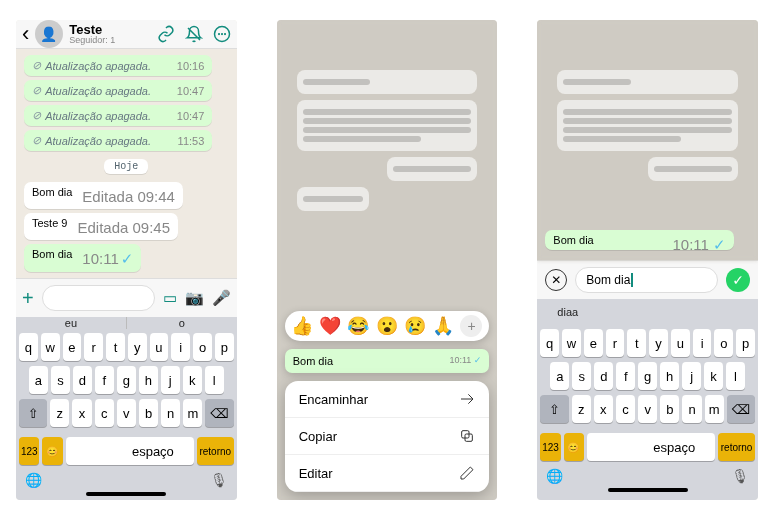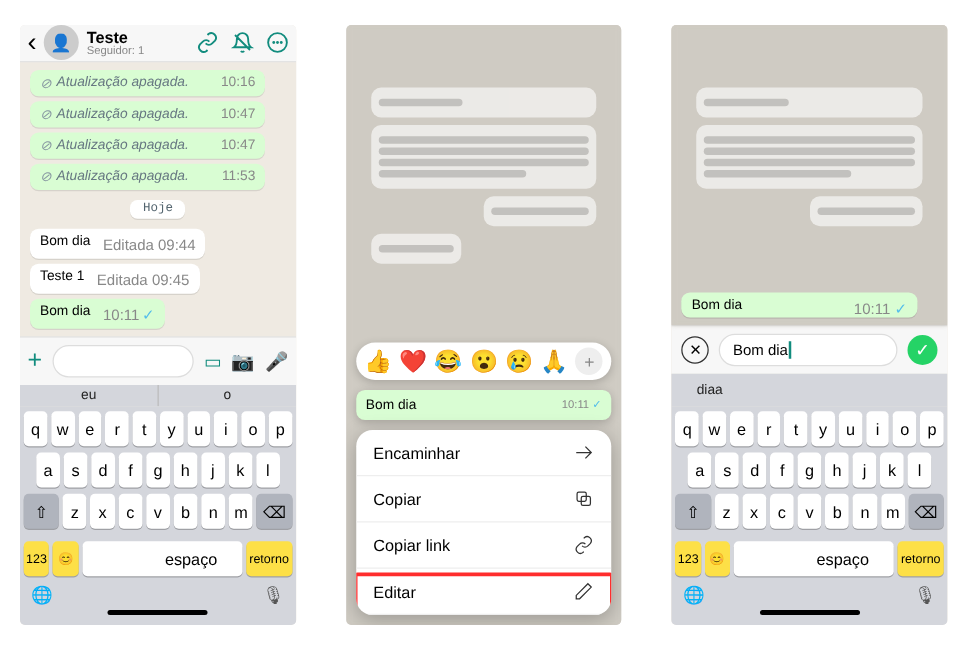--- a/index.html
+++ b/index.html
@@ -16,39 +16,39 @@
   .hicons { display: flex; gap: 10px; color: #128c7e; }
   .hicons svg, .hicons span { width: 18px; height: 18px; }
   
   .chat { flex: 1; background: #efeae2; padding: 6px 8px; display: flex; flex-direction: column; gap: 4px; position: relative; }
   .bubble { border-radius: 7px; padding: 4px 8px; font-size: 11px; position: relative; max-width: 92%; box-shadow: 0 1px 0.5px rgba(0,0,0,0.1); }
   .bubble.sys { background: #d9fdd3; color: #667781; font-style: italic; align-self: flex-start; width: 100%; display: flex; align-items: center; gap: 4px; }
   .bubble.sys .ts { margin-left: auto; font-size: 11px; font-style: normal; color: #888; }
   .bubble.sys .nosign { color: #8696a0; font-size: 11px; }
   .bubble.in { background: #fff; align-self: flex-start; }
   .bubble.out { background: #d9fdd3; align-self: flex-start; }
-  .bubble .tsr { float: right; font-size: 12px; color: #888; margin-left: 10px; margin-top: 2px; }
+  .bubble .tsr { float: right; font-size: 15px; color: #888; margin-left: 10px; margin-top: 2px; }
   .bubble .tsr .chk { color: #53bdeb; margin-left: 2px; }
   .datepill { align-self: center; background: #fff; padding: 2px 10px; border-radius: 6px; font-size: 10px; color: #54656f; margin: 4px 0; box-shadow: 0 1px 0.5px rgba(0,0,0,0.1); font-family: Liberation Mono, monospace; }
   
   .inputbar { background: #f7f7f7; padding: 6px 6px; display: flex; align-items: center; gap: 8px; border-top: 1px solid #ddd; }
   .inputbar .plus { font-size: 20px; color: #128c7e; }
   .inputbar .field { flex: 1; background: #fff; border-radius: 14px; height: 26px; border: 1px solid #ddd; }
   .inputbar .ic { color: #128c7e; font-size: 15px; }
   
   .sugg { background: #d4d6dc; display: flex; height: 26px; font-size: 11px; }
   .sugg div { flex: 1; display: flex; align-items: center; justify-content: center; border-right: 1px solid #bbb; color: #222; }
   .sugg div:last-child { border-right: none; }
   
   .kb { background: #d4d6dc; padding: 4px 3px 6px; }
   .kb .row { display: flex; gap: 3px; justify-content: center; margin-bottom: 5px; }
   .key { background: #fff; border-radius: 4px; height: 28px; display: flex; align-items: center; justify-content: center; font-size: 13px; box-shadow: 0 1px 0 rgba(0,0,0,0.25); flex: 1; }
   .key.wide { flex: 1.3; background: #b0b4bd; }
   .key.sp { flex: 4; padding-left: 46px; }
-  .key.fn { background: #fde047; font-size: 10px; }
+  .key.fn { background: #eab308; font-size: 10px; }
   .kb .bottom { display: flex; justify-content: space-between; padding: 2px 6px 0; color: #555; font-size: 14px; }
   .homebar { height: 4px; width: 80px; background: #000; border-radius: 2px; margin: 4px auto 2px; }
   
   
   .blurbg { position: absolute; inset: 0; background: #cfcbc3; filter: blur(2px); }
   .blurchat { position: absolute; top: 50px; left: 20px; right: 20px; display: flex; flex-direction: column; gap: 6px; }
   .blurbubble { background: #fff; border-radius: 8px; height: auto; padding: 6px; opacity: 0.6; }
   .blurline { height: 6px; background: #bbb; border-radius: 3px; margin: 3px 0; }
   
   .sheet-wrap { position: absolute; left: 0; right: 0; bottom: 0; padding: 8px; }
@@ -118,21 +118,21 @@
         <span>Atualização apagada.</span>
         <span class="ts">10:47</span>
       </div>
     <div class="bubble sys">
         <span class="nosign">⊘</span>
         <span>Atualização apagada.</span>
         <span class="ts">11:53</span>
       </div>
     <div class="datepill">Hoje</div>
     <div class="bubble in"><span>Bom dia</span><span class="tsr">Editada 09:44</span></div>
-    <div class="bubble in"><span>Teste 1</span><span class="tsr">Editada 09:45</span></div>
+    <div class="bubble in"><span>Teste 9</span><span class="tsr">Editada 09:45</span></div>
     <div class="bubble out"><span>Bom dia</span><span class="tsr"><span>10:11</span><span class="chk">✓</span></span></div>
   </div>
   <div class="inputbar">
     <span class="plus">+</span>
     <div class="field"></div>
     <span class="ic">▭</span>
     <span class="ic">📷</span>
     <span class="ic">🎤</span>
   </div>
   <div class="sugg">
@@ -231,26 +231,20 @@
           </svg>
         </div>
       <div class="mi">
           <span>Copiar</span>
           <svg viewBox="0 0 24 24">
             <rect x="9" y="9" width="11" height="11" rx="2"></rect>
             <rect x="4" y="4" width="11" height="11" rx="2"></rect>
           </svg>
         </div>
       <div class="mi">
-          <span>Copiar link</span>
-          <svg viewBox="0 0 24 24">
-            <path d="M10 13a5 5 0 0 0 7 0l3-3a5 5 0 0 0-7-7l-1 1M14 11a5 5 0 0 0-7 0l-3 3a5 5 0 0 0 7 7l1-1"></path>
-          </svg>
-        </div>
-      <div class="mi">
           <span>Editar</span>
           <svg viewBox="0 0 24 24">
             <path d="M17 3l4 4L7 21H3v-4L17 3z"></path>
           </svg>
         </div>
       <div class="hl" style="left:-2px;right:-2px;top:114px;height:40px"></div>
     </div>
   </div>
 </div>
 

